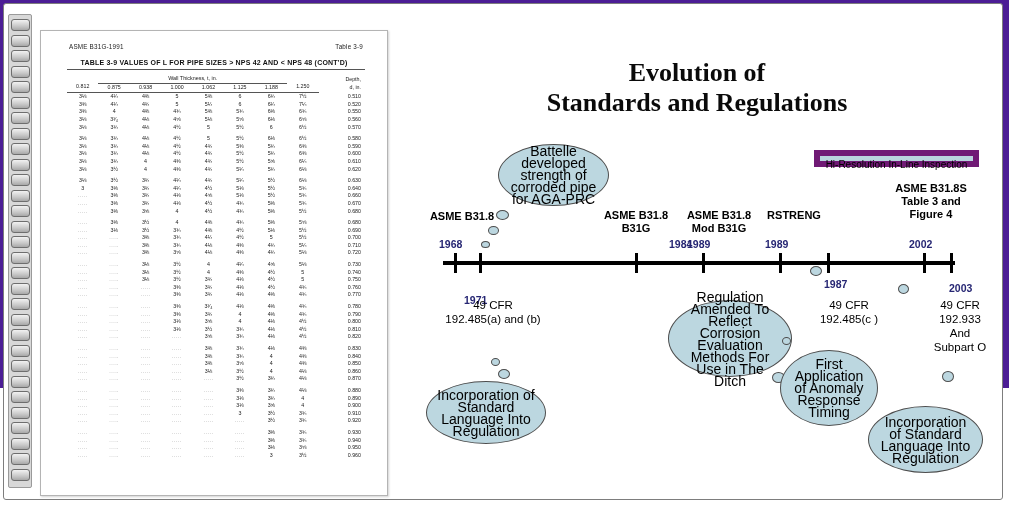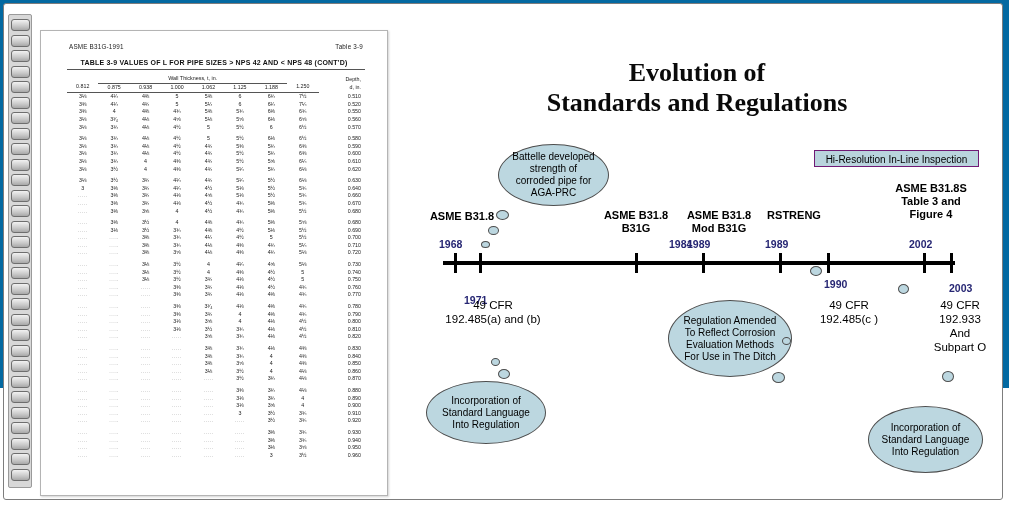--- a/index.html
+++ b/index.html
@@ -10,21 +10,21 @@
   body {
     width: 1009px;
     height: 505px;
     font-family: "Liberation Sans", sans-serif;
     overflow: hidden;
   }
   #page {
     position: relative;
     width: 1009px;
     height: 388px;
-    background: #0369a1;
+    background: #4c1d95;
   }
 
   
   .outer-border {
     position: absolute;
     left: 3px; top: 3px;
     width: 1000px; height: 497px;
     border: 1px solid #7d7d7d;
     border-radius: 3px;
     box-sizing: border-box;
@@ -166,21 +166,21 @@
     color: #000;
     text-align: center;
     line-height: 14px;
     white-space: nowrap;
   }
 
   
   .bar {
     position: absolute;
     background: #b9d4dd;
-    border: 1px solid #701a75;
+    border: 6px solid #701a75;
     font-size: 10px;
     color: #000;
     text-align: center;
     line-height: 17px;
     height: 17px;
     box-sizing: border-box;
     white-space: nowrap;
   }
 
   
@@ -188,21 +188,21 @@
     position: absolute;
     background: #bcd7e0;
     border: 1px solid #4d4d4d;
     border-radius: 50%;
     color: #000;
     text-align: center;
     display: flex;
     align-items: center;
     justify-content: center;
     box-sizing: border-box;
-    font-size: 10px;
+    font-size: 14px;
     line-height: 12px;
     padding: 4px 10px;
   }
   .dot {
     position: absolute;
     background: #bcd7e0;
     border: 1px solid #4d4d4d;
     border-radius: 50%;
     box-sizing: border-box;
   }
@@ -804,21 +804,21 @@
     <div class="tick" style="left:528px;"></div>
     <div class="tick" style="left:555px;"></div>
 
     <div class="yr" style="left:44px;  top:228px;">1968</div>
     <div class="yr" style="left:226px; top:228px;margin-left:48px;">1984</div>
     <div class="yr" style="left:292px; top:228px;">1989</div>
     <div class="yr" style="left:370px; top:228px;">1989</div>
     <div class="yr" style="left:514px; top:228px;">2002</div>
 
     <div class="yr" style="left:69px;  top:272px;margin-top:12px;">1971</div>
-    <div class="yr" style="left:429px; top:268px;">1990</div>
+    <div class="yr" style="left:429px; top:268px;">1987</div>
     <div class="yr" style="left:554px; top:272px;">2003</div>
 
     <div class="lbl" style="left:12px;  top:200px; width:110px;">ASME B31.8</div>
     <div class="lbl" style="left:195px; top:199px; width:92px;">ASME B31.8<br>B31G</div>
     <div class="lbl" style="left:274px; top:199px; width:100px;">ASME B31.8<br>Mod B31G</div>
     <div class="lbl" style="left:355px; top:199px; width:88px;">RSTRENG</div>
     <div class="lbl" style="left:477px; top:172px; width:118px;">ASME B31.8S<br>Table 3 and<br>Figure 4</div>
 
     <div class="cfr" style="left:13px;  top:288px; width:170px;">49 CFR<br>192.485(a) and (b)</div>
     <div class="cfr" style="left:389px; top:288px; width:130px;">49 CFR<br>192.485(c )</div>
@@ -830,19 +830,20 @@
     <div class="dot" style="left:86px;  top:231px; width:9px;  height:7px;"></div>
 
     <div class="bubble" style="left:31px; top:371px; width:120px; height:63px;">Incorporation of Standard Language Into Regulation</div>
     <div class="dot" style="left:103px; top:359px; width:12px; height:10px;"></div>
     <div class="dot" style="left:96px;  top:348px; width:9px;  height:8px;"></div>
 
     <div class="bubble" style="left:273px; top:290px; width:124px; height:77px;">Regulation Amended To Reflect Corrosion Evaluation Methods For Use in The Ditch</div>
     <div class="dot" style="left:377px; top:362px; width:13px; height:11px;"></div>
     <div class="dot" style="left:387px; top:327px; width:9px;  height:8px;"></div>
 
+    <div class="bubble" style="left:385px; top:340px; width:98px; height:76px;">First Application of Anomaly Response Timing</div>
     <div class="dot" style="left:415px; top:256px; width:12px; height:10px;"></div>
 
     <div class="bubble" style="left:473px; top:396px; width:115px; height:67px;">Incorporation of Standard Language Into Regulation</div>
     <div class="dot" style="left:547px; top:361px; width:12px; height:11px;"></div>
     <div class="dot" style="left:503px; top:274px; width:11px; height:10px;"></div>
   </div>
 </div>
 
 </body></html>

